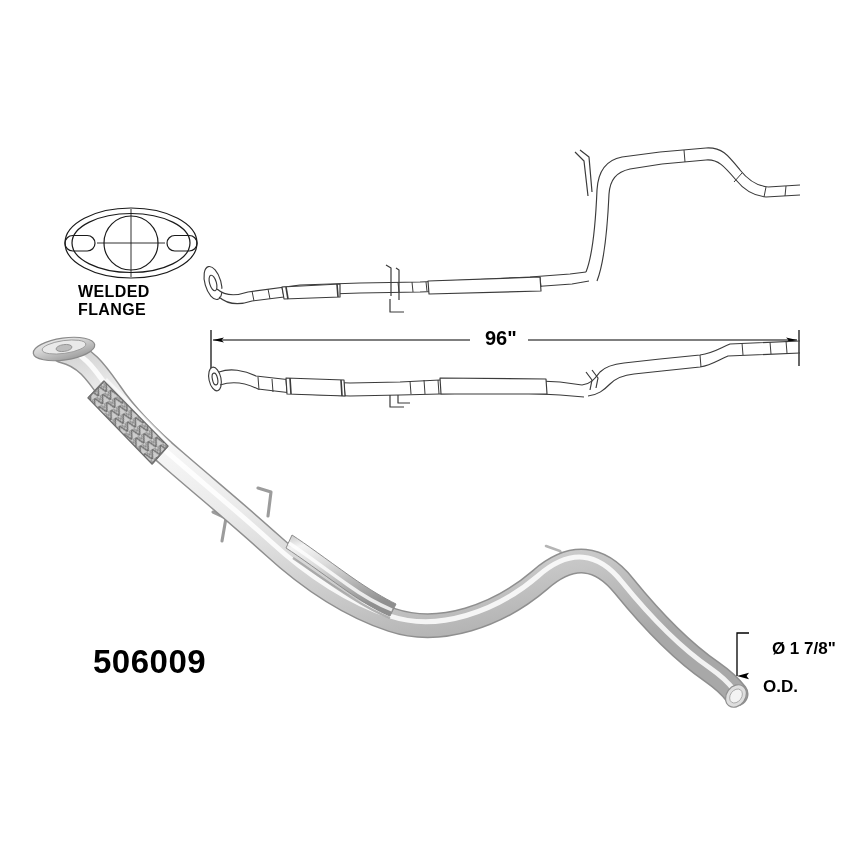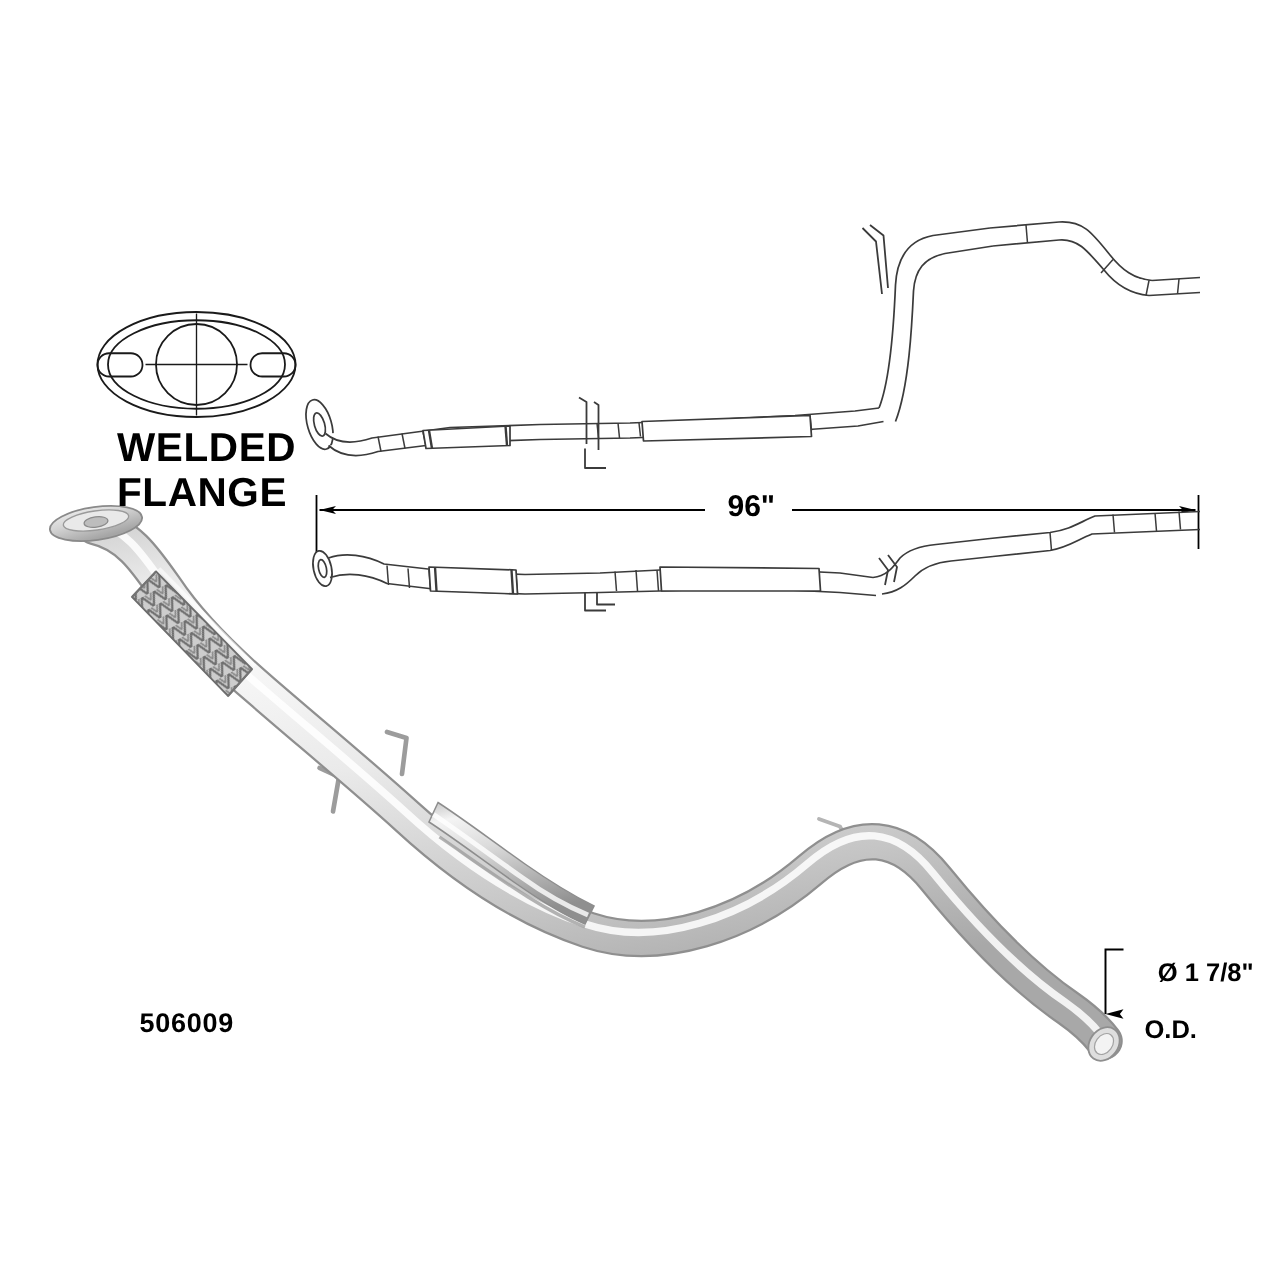--- a/index.html
+++ b/index.html
@@ -26,27 +26,27 @@
     position: absolute;
     color: #000000;
     font-family: "Liberation Sans", sans-serif;
     font-weight: bold;
     white-space: pre;
     line-height: 1.12;
   }
   #welded-flange-label {
     left: 78px;
     top: 283px;
-    font-size: 27px;
+    font-size: 16px;
     letter-spacing: 0.4px;
   }
   #part-number-label {
     left: 93px;
-    top: 672px;
-    font-size: 18px;
+    top: 644px;
+    font-size: 33px;
     letter-spacing: 0.5px;
   }
   #od-callout {
     left: 753px;
     top: 620px;
     font-size: 17px;
     font-weight: bold;
     text-align: left;
   }
   #od-callout .od-line2 {

